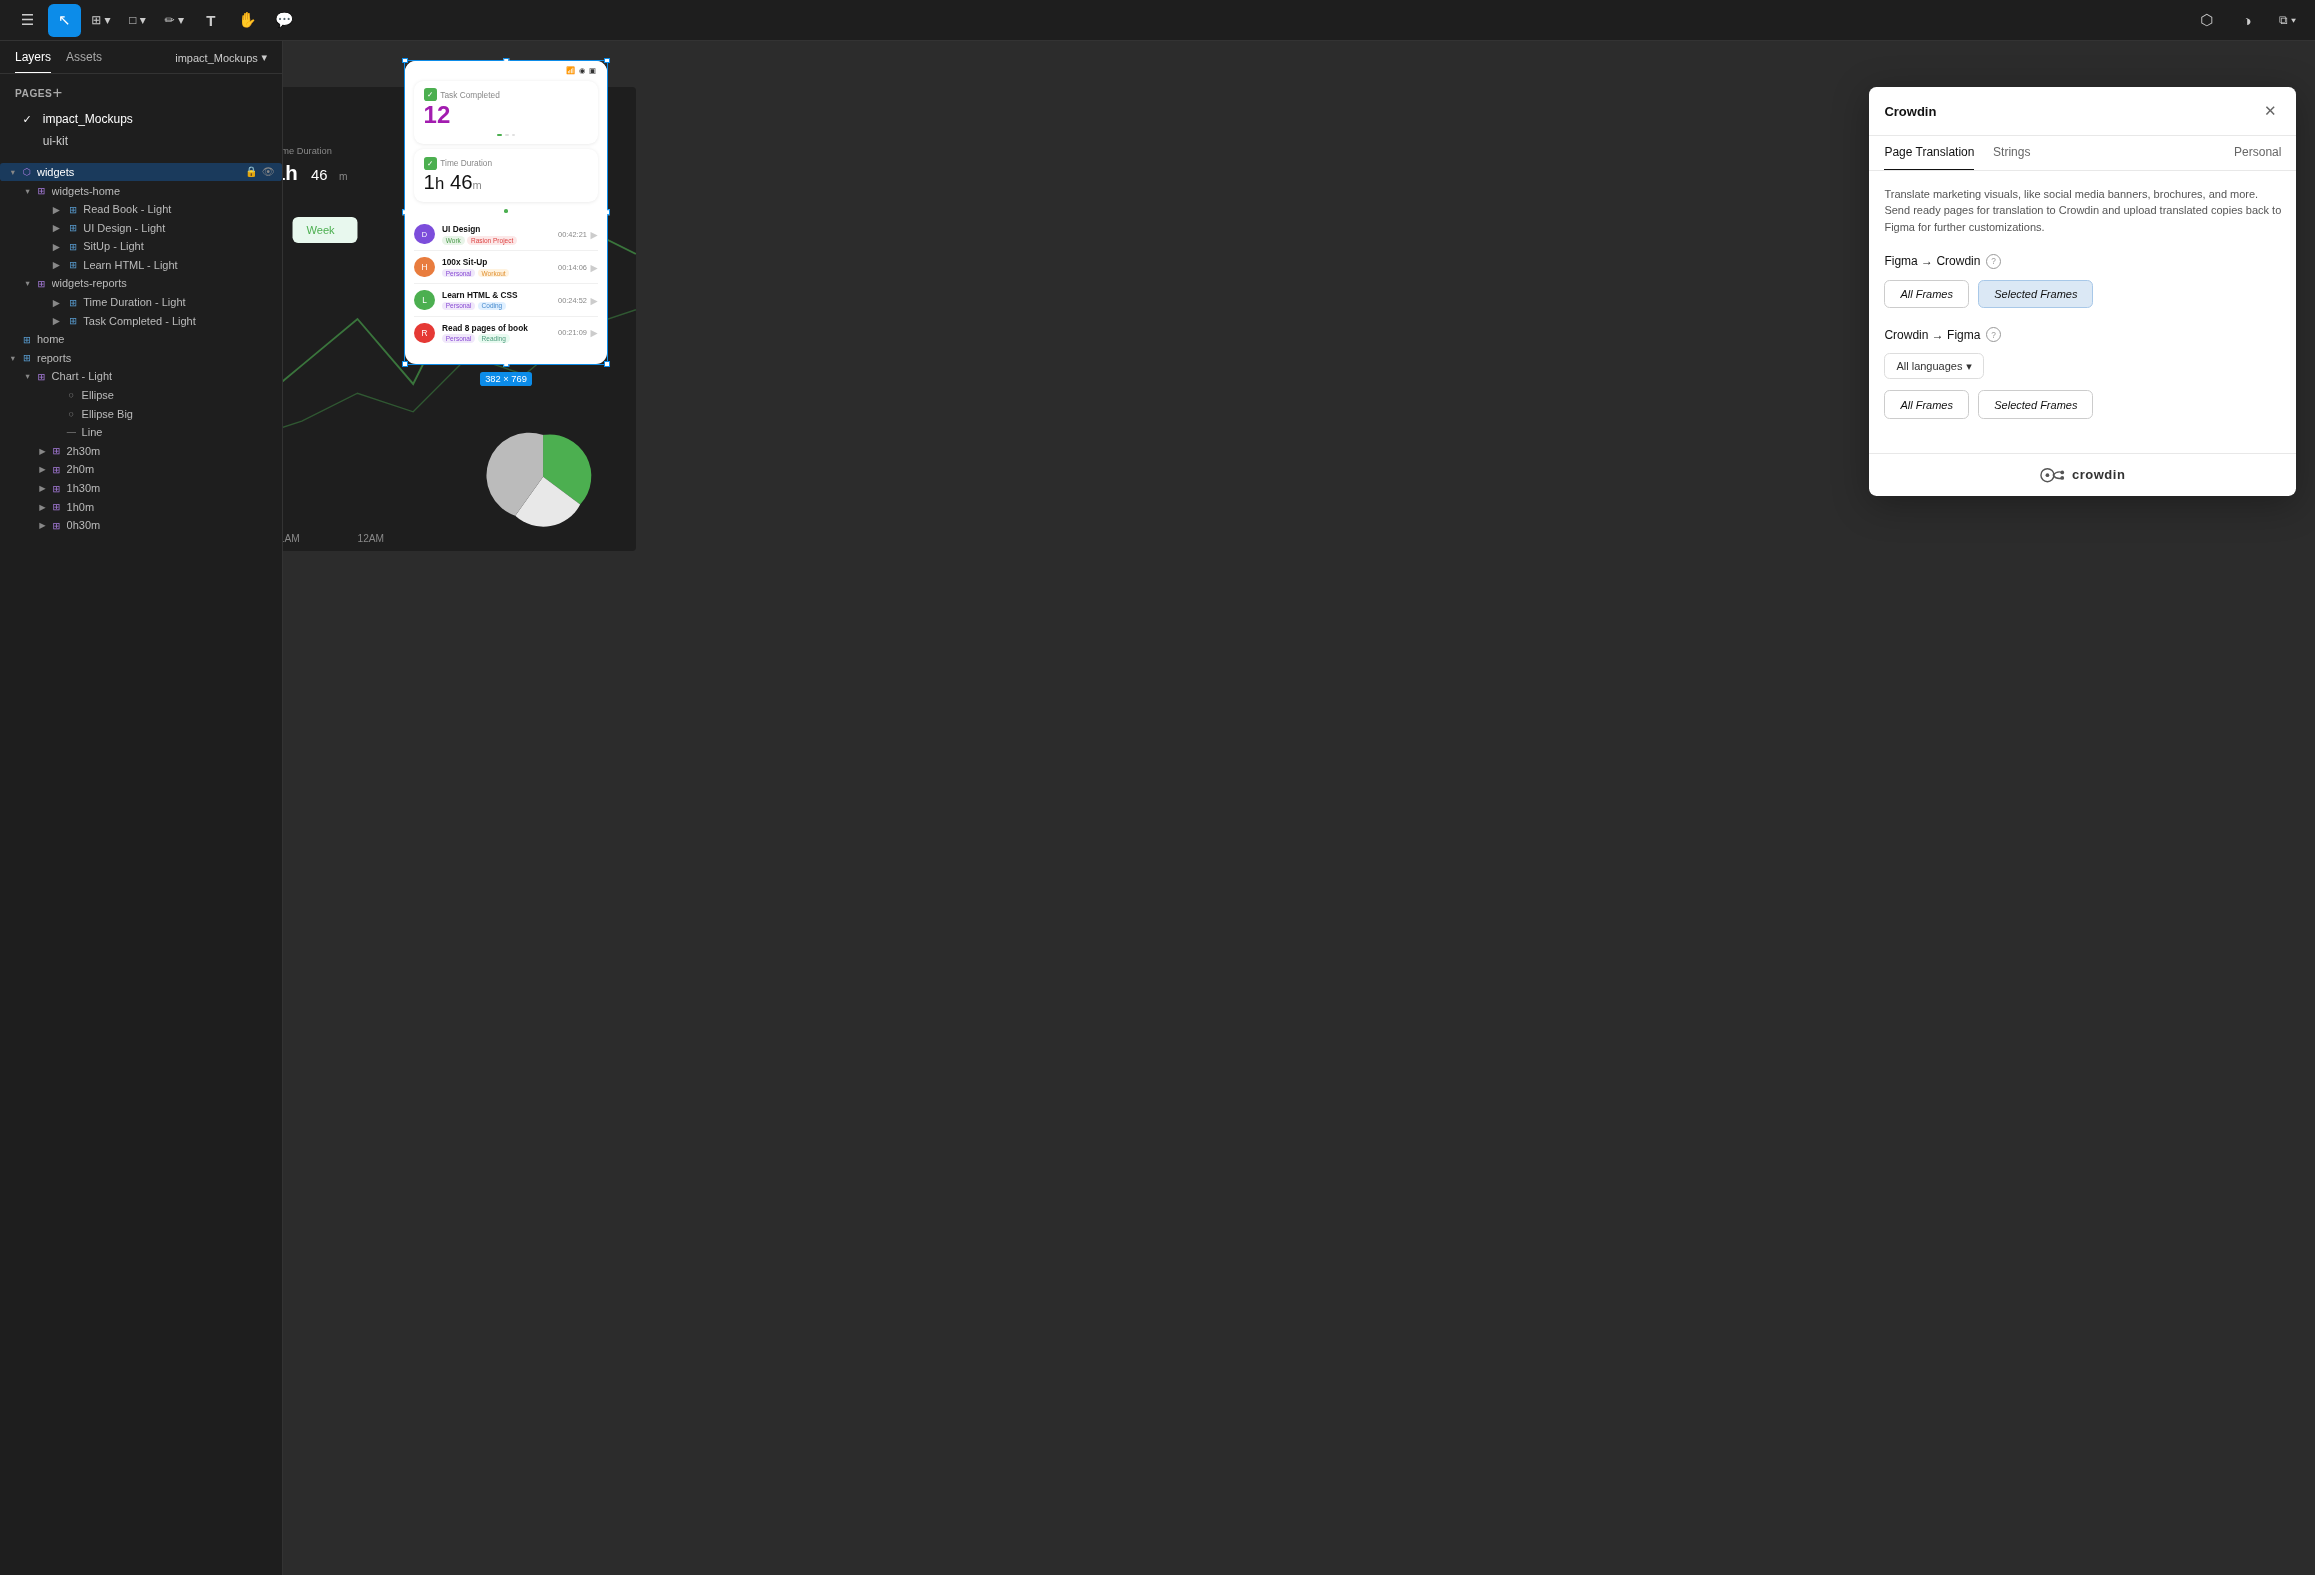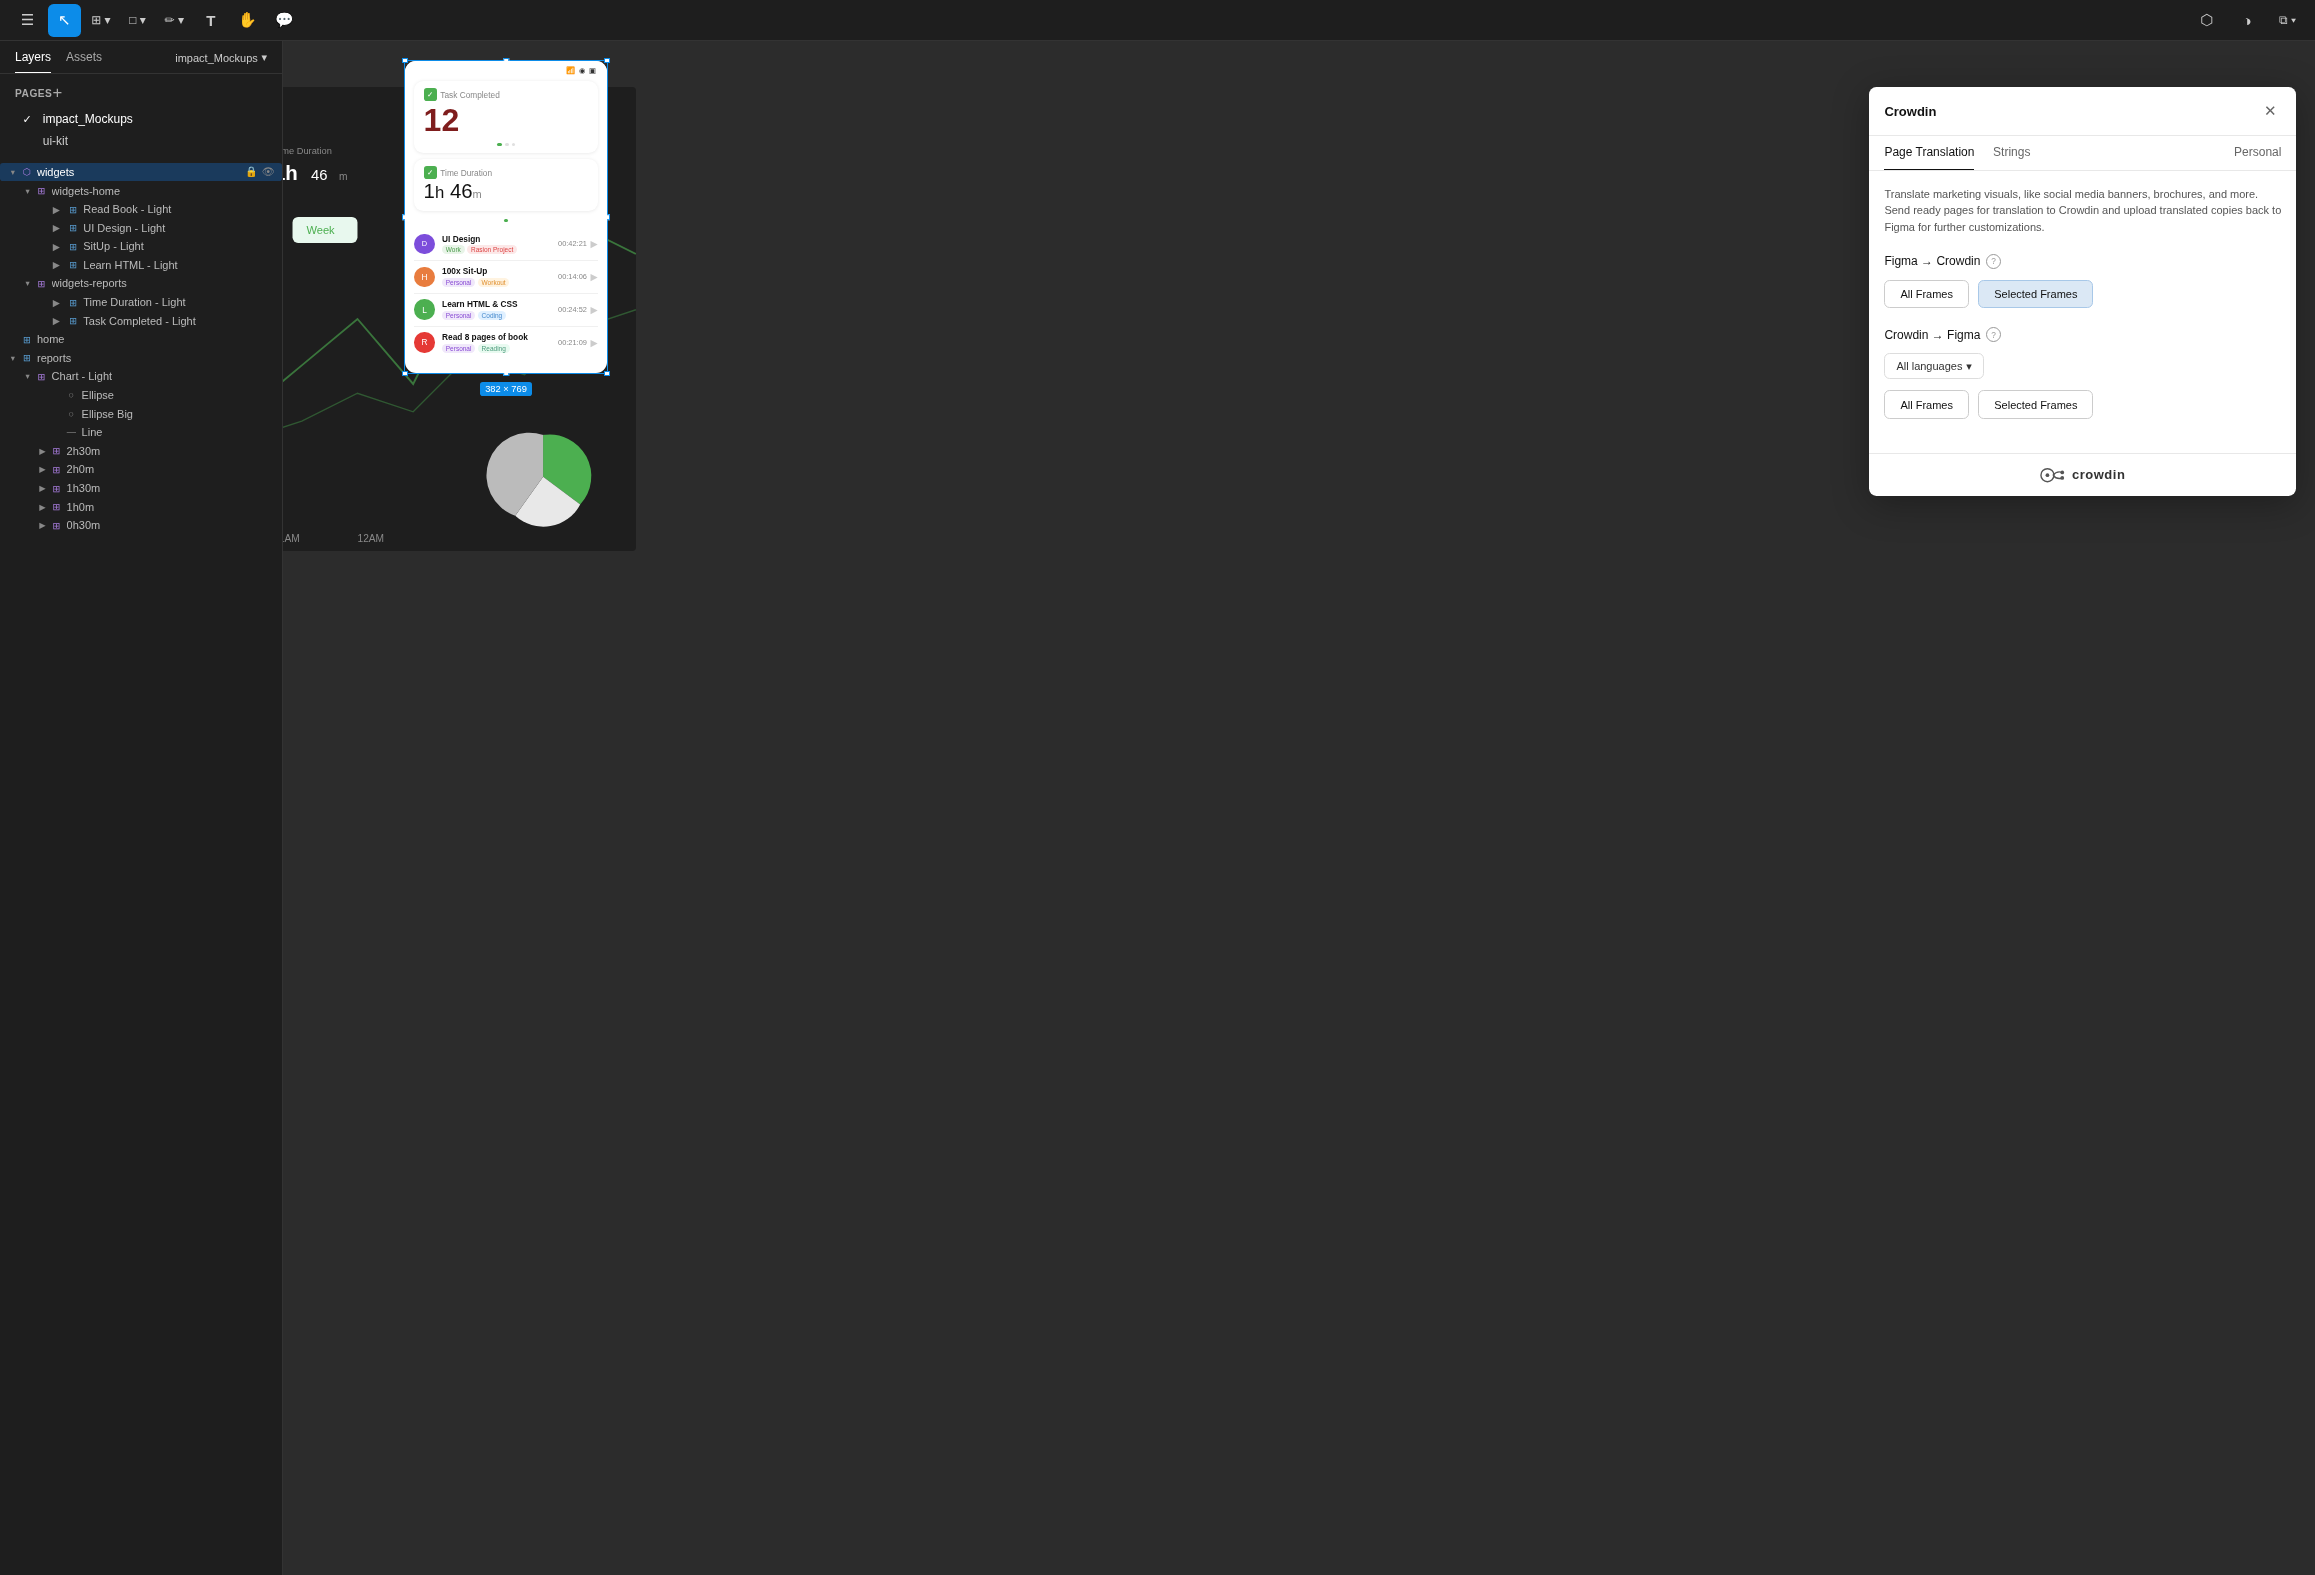--- a/index.html
+++ b/index.html
@@ -324,20 +324,21 @@
     }
     .crowdin-btn {
       padding: 7.4px 15px;
       border-radius: 5.6px;
       font-size: 11px;
       font-weight: 500;
       cursor: pointer;
       border: 1.4px solid #ccc;
       background: white;
       color: #111;
+      font-style: italic;
     }
     .crowdin-btn.primary {
       background: #dbe8f5;
       border-color: #a8c8e8;
       color: #111;
     }
 
     .dropdown-btn {
       display: flex; align-items: center; gap: 3.7px;
       padding: 5.6px 11px;
@@ -610,21 +611,21 @@
             <span style="font-size:7.4px;">📶</span>
             <span style="font-size:7.4px;">◉</span>
             <span style="font-size:7.4px;">▣</span>
           </div>
 
           <div style="margin: 3.7px 9.3px 5.6px; background: white; border-radius: 9.3px; padding: 7.4px 9.3px; box-shadow: 0 0.9px 3.7px rgba(0,0,0,0.08);">
             <div style="display: flex; align-items: center; gap: 3.7px;">
               <div style="width: 13px; height: 13px; background: #4caf50; border-radius: 2.8px; display: flex; align-items: center; justify-content: center; color: white; font-size: 7.4px;">✓</div>
               <span style="font-size: 8.3px; color: #888;">Task Completed</span>
             </div>
-            <div style="font-size: 32px; font-weight: 700; color: #7f1d1d; line-height: 1.2;">12</div>
+            <div style="font-size: 24px; font-weight: 700; color: #a21caf; line-height: 1.2;">12</div>
             <div style="display: flex; justify-content: center; gap: 2.8px; margin-top: 3.7px;">
               <div style="width: 5.6px; height: 2.8px; background: #4caf50; border-radius: 1.9px;"></div>
               <div style="width: 3.7px; height: 2.8px; background: #e0e0e0; border-radius: 1.9px;"></div>
               <div style="width: 3.7px; height: 2.8px; background: #e0e0e0; border-radius: 1.9px;"></div>
             </div>
           </div>
 
           <div style="margin: 0 9.3px 7.4px; background: white; border-radius: 9.3px; padding: 7.4px 9.3px; box-shadow: 0 0.9px 3.7px rgba(0,0,0,0.08);">
             <div style="display: flex; align-items: center; gap: 3.7px;">
               <div style="width: 13px; height: 13px; background: #4caf50; border-radius: 2.8px; display: flex; align-items: center; justify-content: center; color: white; font-size: 7.4px;">✓</div>

